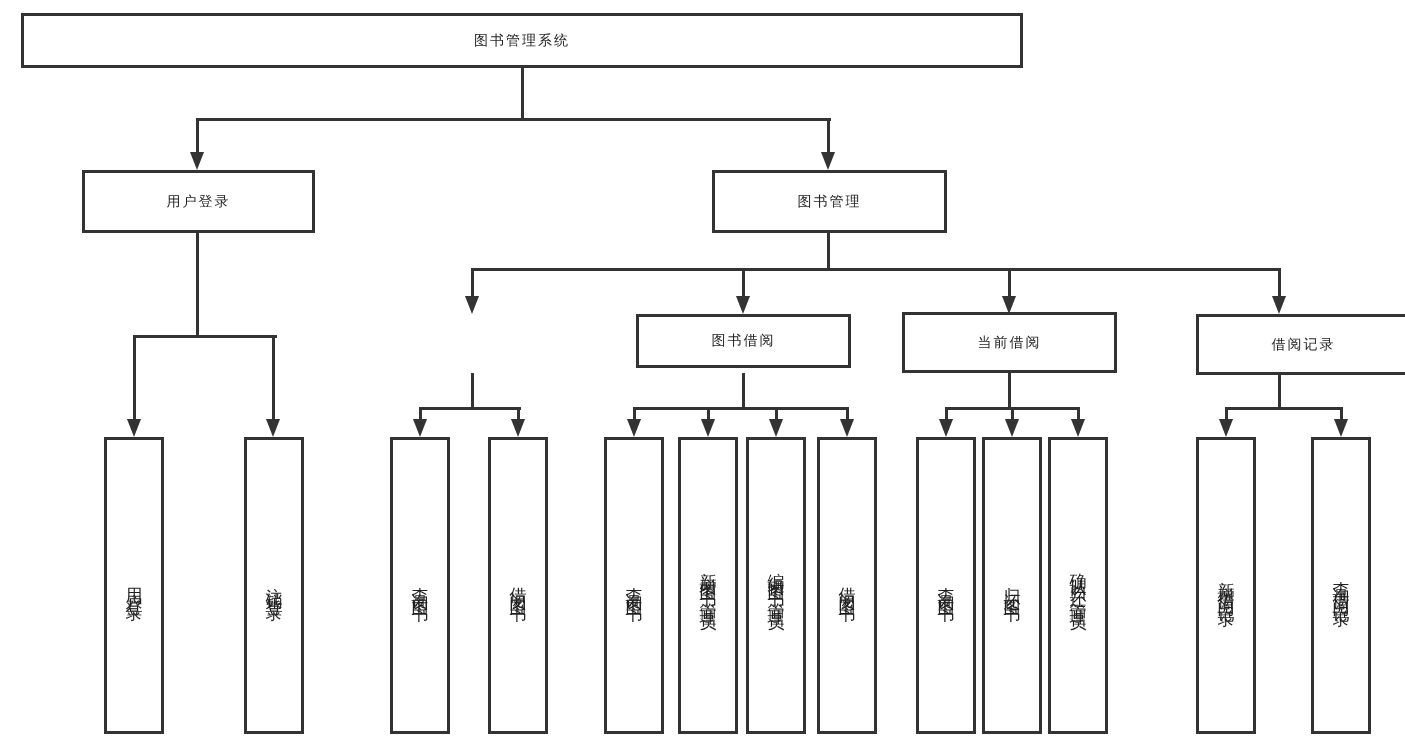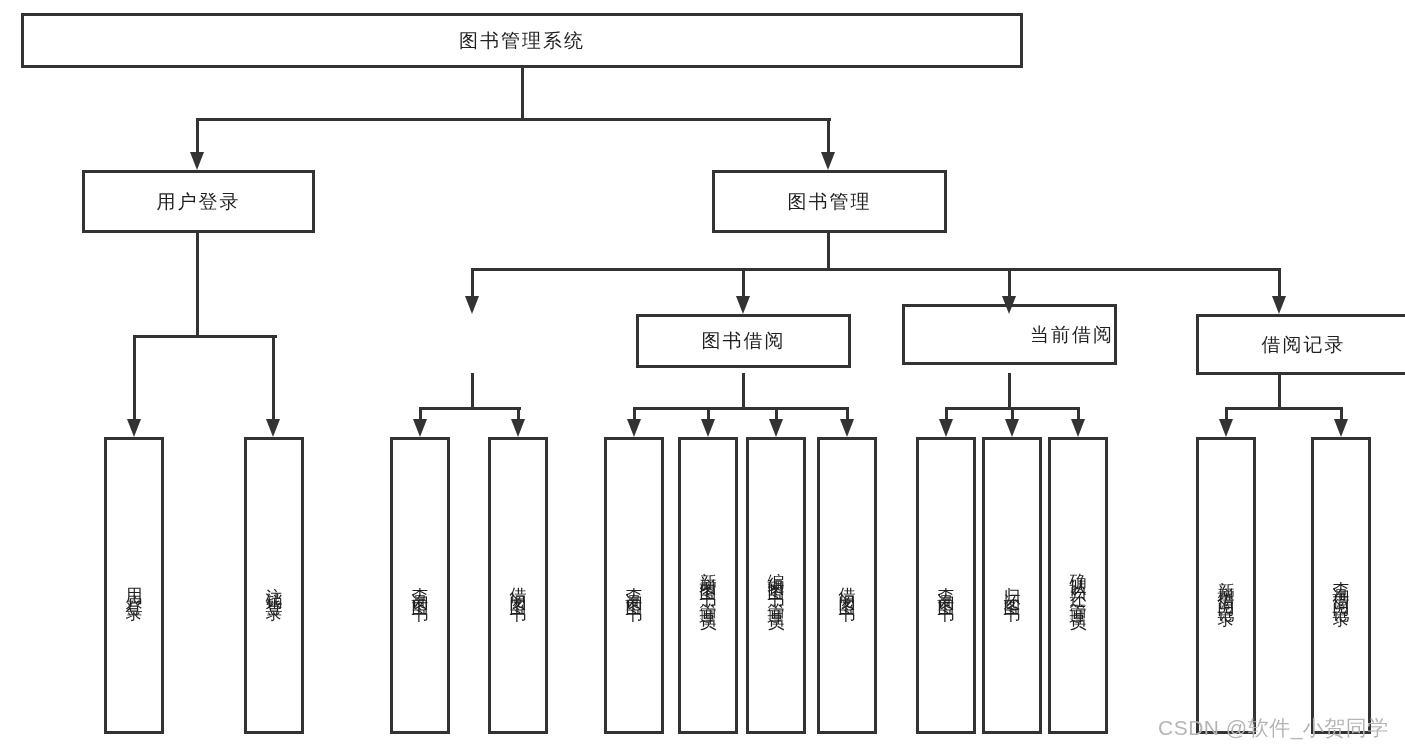--- a/index.html
+++ b/index.html
@@ -16,21 +16,21 @@
     background:var(--bg);
     font-family:"Liberation Sans","DejaVu Sans",sans-serif;
     overflow:hidden;
   }
   .box{
     position:absolute;
     border:3px solid var(--line);
     background:#fff;
     display:flex;align-items:center;justify-content:center;
     color:var(--text);
-    font-size:19px;
+    font-size:14px;
     letter-spacing:2px;
     text-align:center;
   }
   .leaf{
     font-size:17px;
   }
   .leaf .vtext{
     writing-mode:vertical-rl;
     text-orientation:mixed;
     letter-spacing:6px;
@@ -69,21 +69,21 @@
   <div class="box" style="left:82px;top:170px;width:233px;height:63px;">
     <span>用户登录</span>
   </div>
   <div class="box" style="left:712px;top:170px;width:235px;height:63px;">
     <span>图书管理</span>
   </div>
 
   <div class="box" style="left:636px;top:314px;width:215px;height:54px;">
     <span>图书借阅</span>
   </div>
-  <div class="box" style="left:902px;top:304px;width:215px;height:61px;justify-content:flex-end;">
+  <div class="box" style="left:902px;top:312px;width:215px;height:61px;">
     <span>当前借阅</span>
   </div>
   <div class="box" style="left:1172px;top:314px;width:215px;height:61px;margin-left:24px;">
     <span>借阅记录</span>
   </div>
 
   <div class="box leaf" style="left:104px;top:437px;width:60px;height:297px;">
     <span class="vtext">用户登录</span>
   </div>
   <div class="box leaf" style="left:244px;top:437px;width:60px;height:297px;">
@@ -179,15 +179,14 @@
   <div class="line" style="left:1077px;top:407px;width:3px;height:14px;"></div>
   <div class="arrow" style="left:1071px;top:419px;"></div>
 
   <div class="line" style="left:1278px;top:373px;width:3px;height:36px;"></div>
   <div class="line" style="left:1225px;top:407px;width:117px;height:3px;"></div>
   <div class="line" style="left:1225px;top:407px;width:3px;height:14px;"></div>
   <div class="arrow" style="left:1219px;top:419px;"></div>
   <div class="line" style="left:1340px;top:407px;width:3px;height:14px;"></div>
   <div class="arrow" style="left:1334px;top:419px;"></div>
 
-  <div class="watermark">CSDN @软件_小贺同学</div>
 
 </div>
 
 </body></html>

